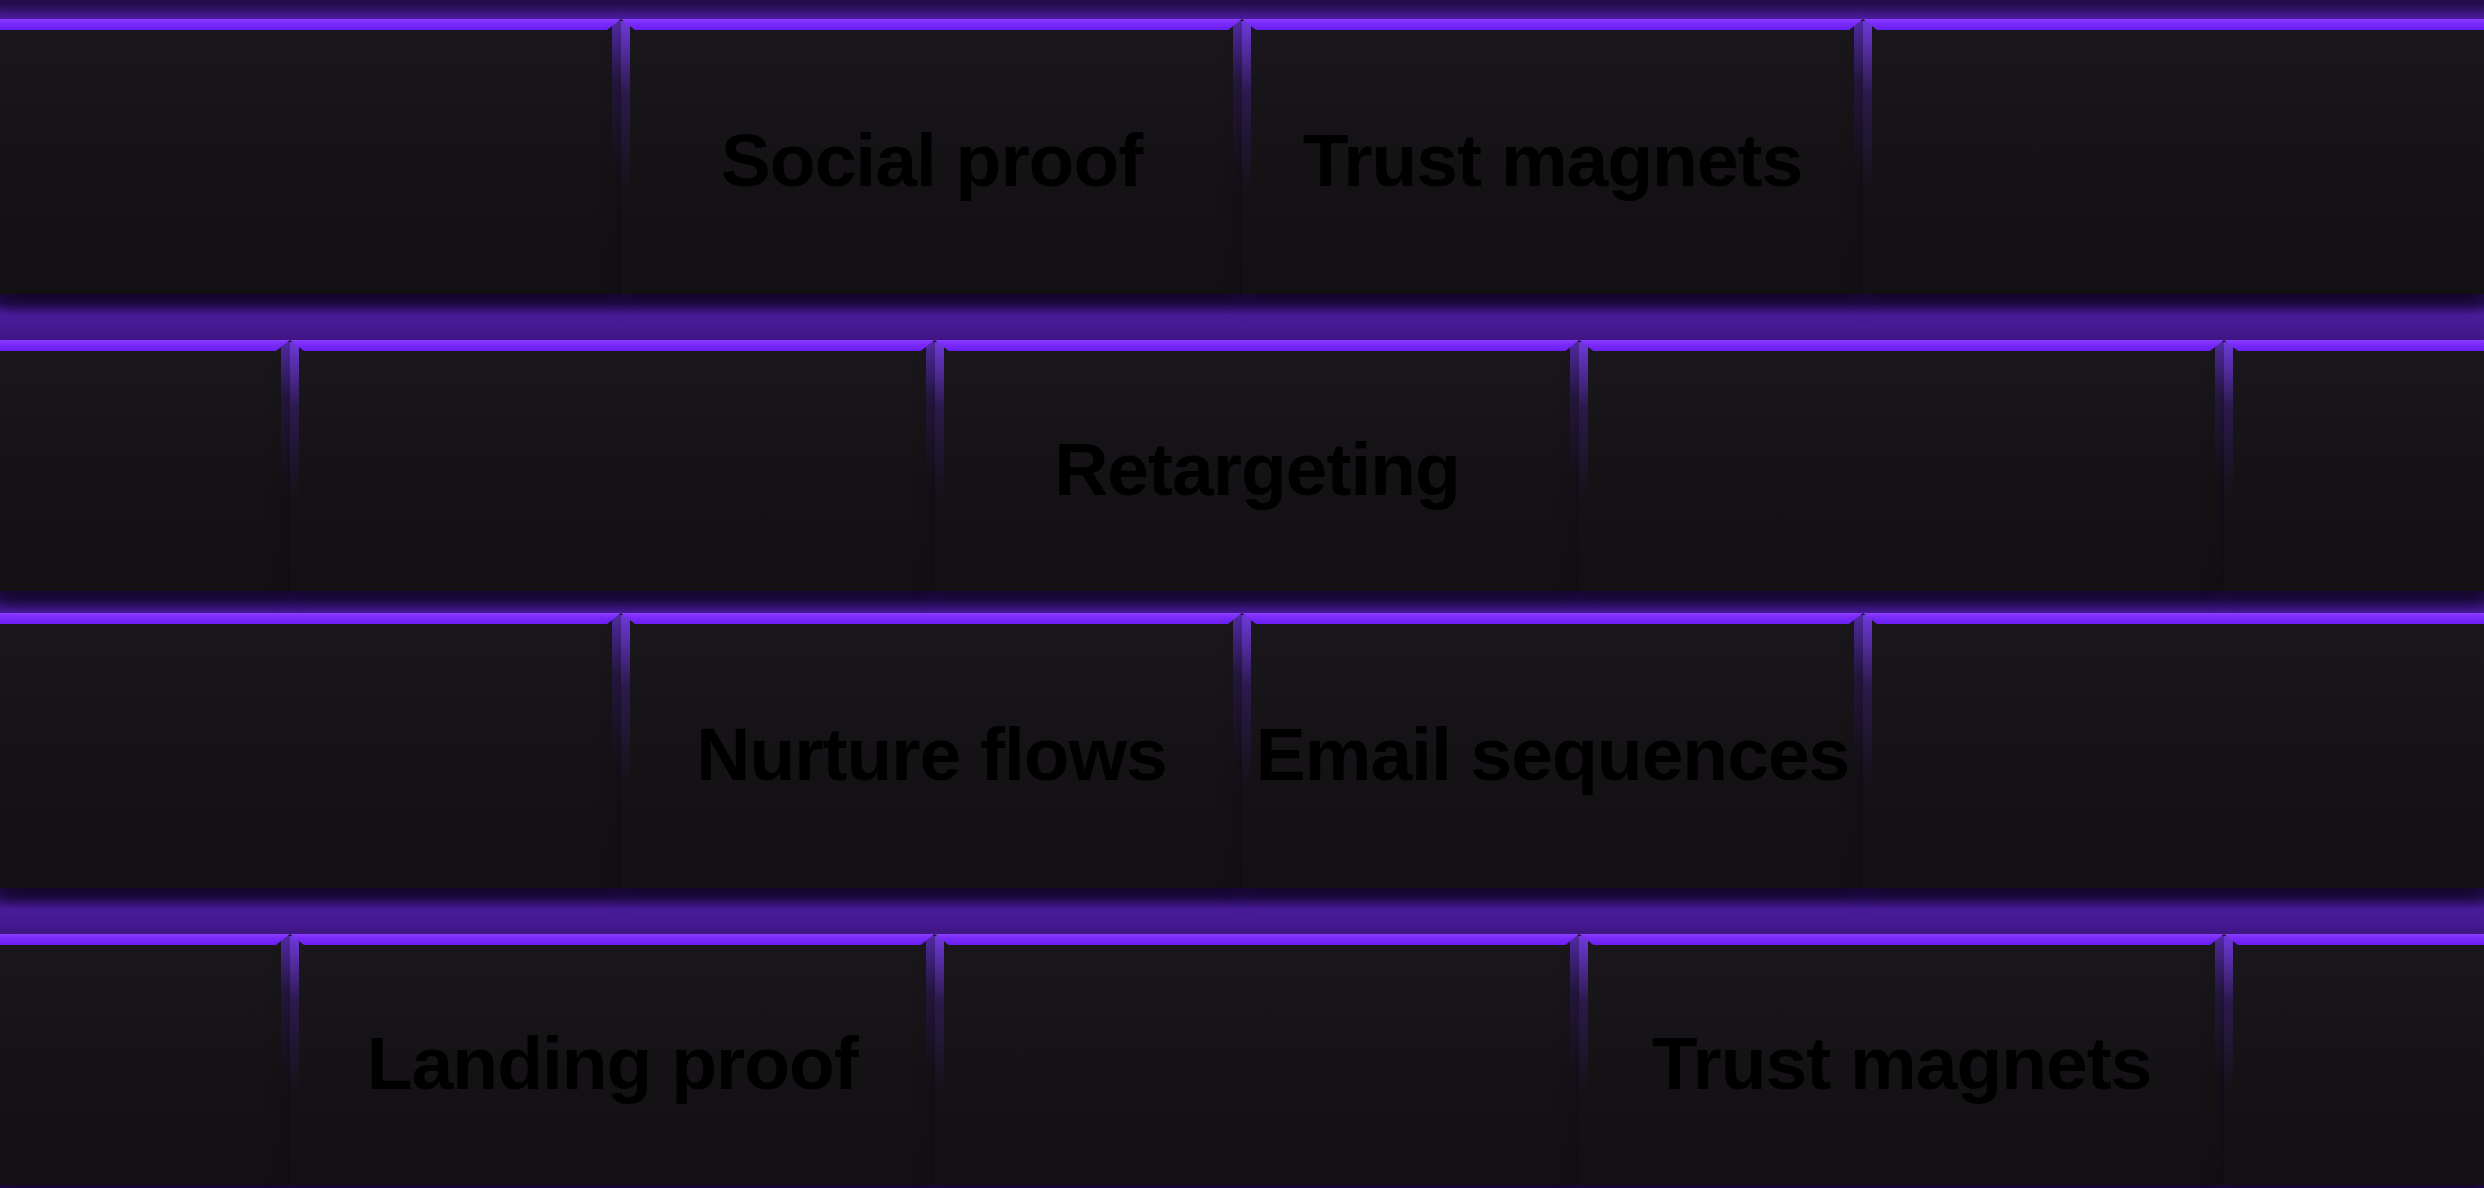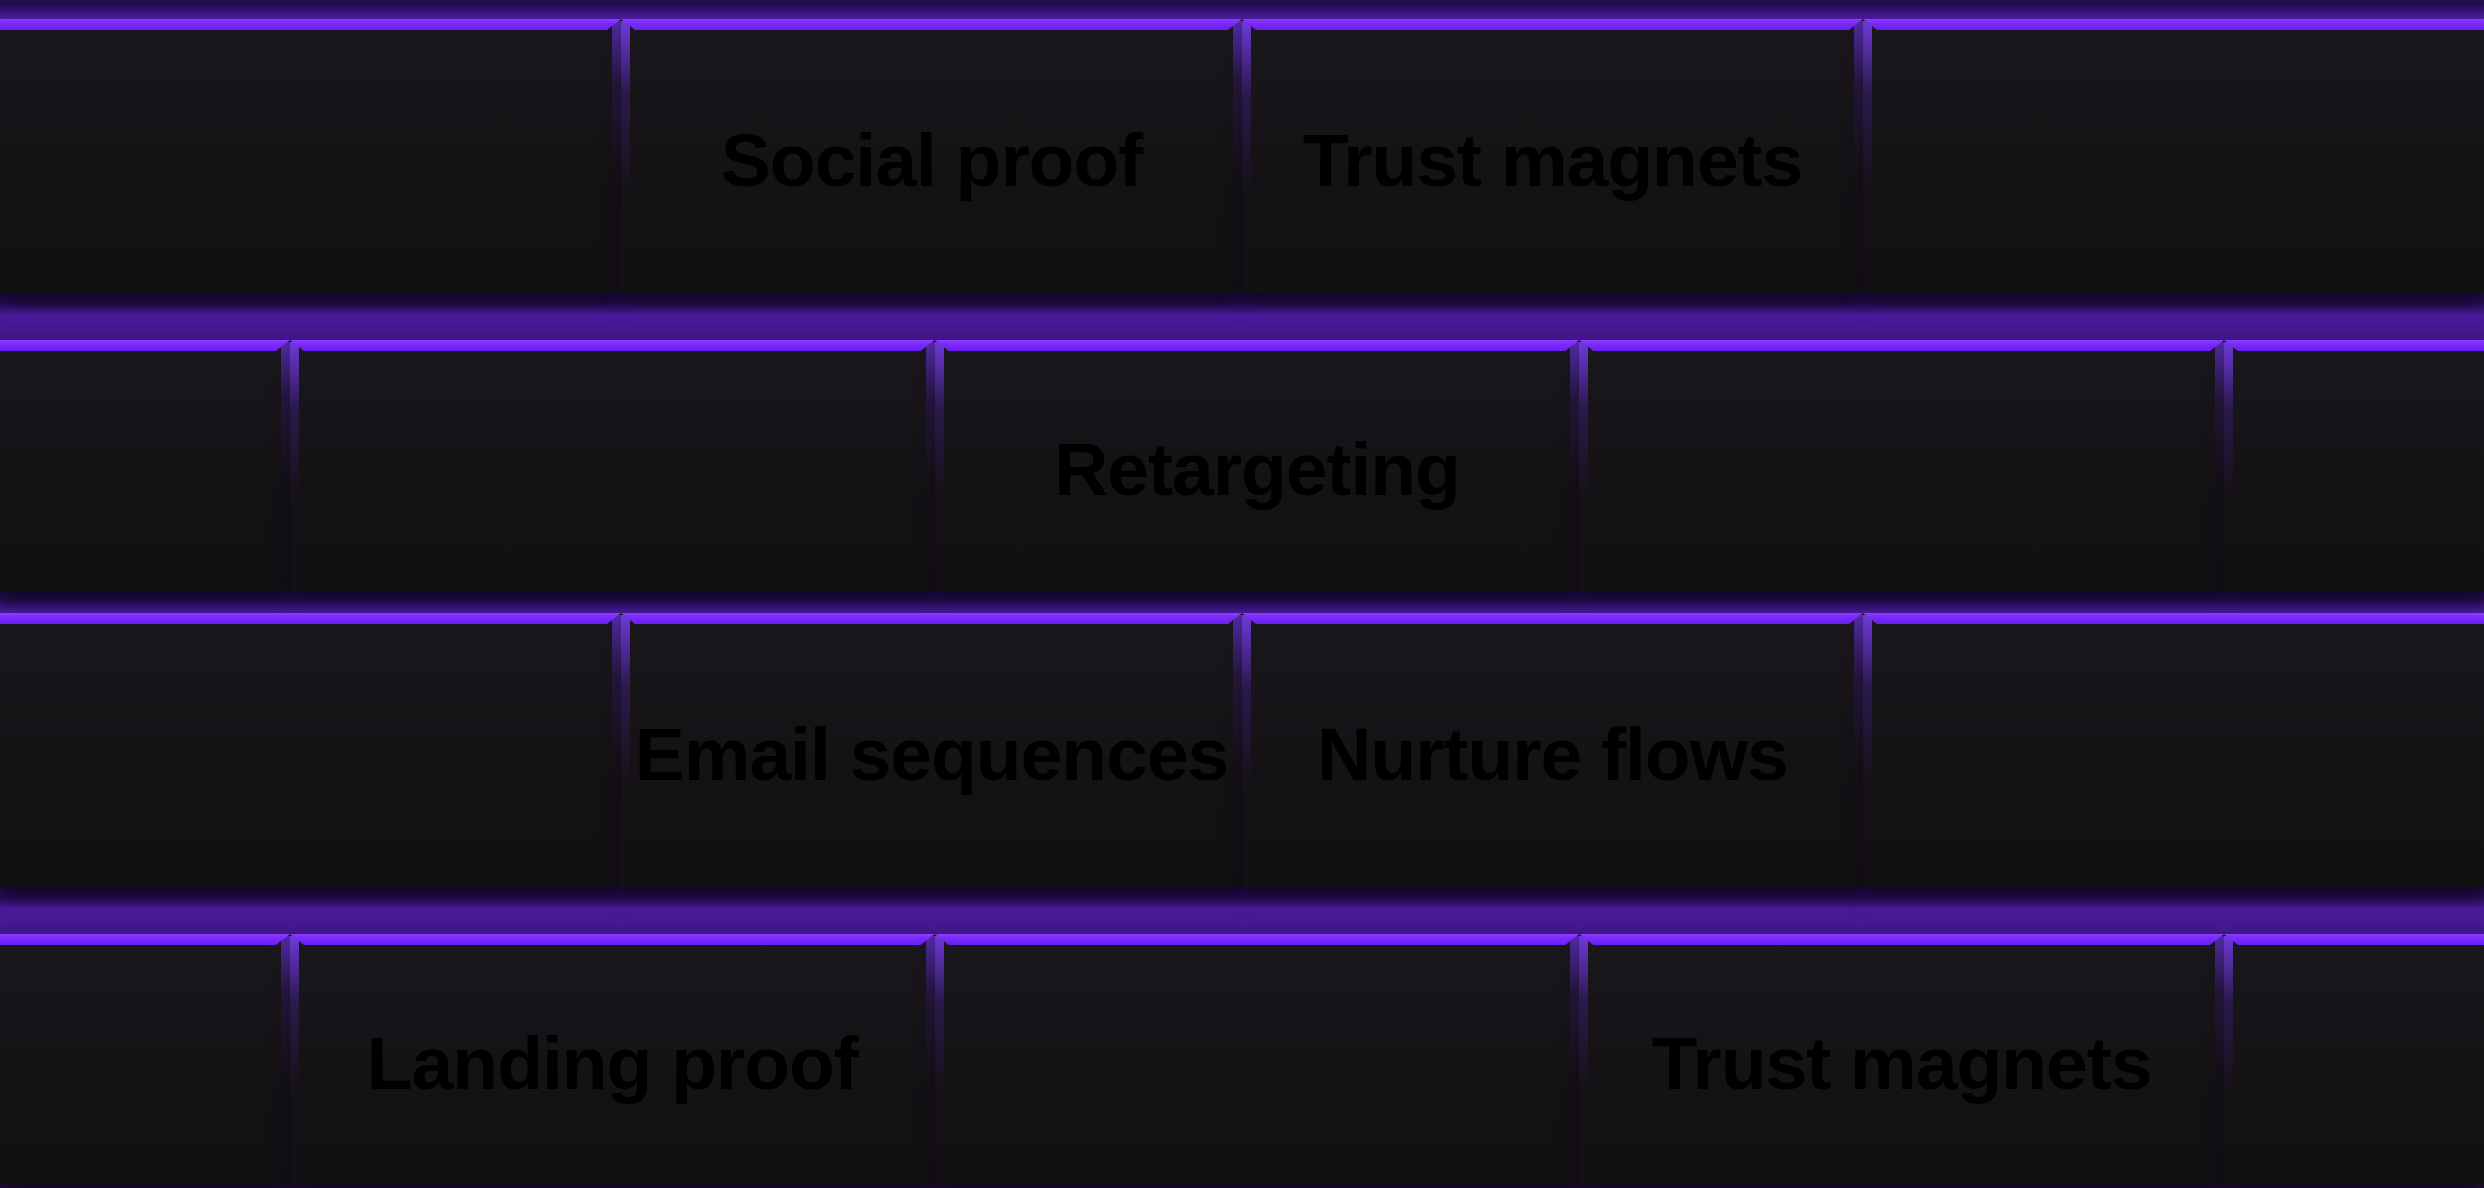--- a/index.html
+++ b/index.html
@@ -216,27 +216,27 @@
       <div class="brick">
     <span class="bevel-top"></span>
 
     <span class="bevel-right"></span>
     <span class="label"></span>
   </div>
       <div class="brick">
     <span class="bevel-top"></span>
     <span class="bevel-left"></span>
     <span class="bevel-right"></span>
+    <span class="label">Nurture flows</span>
+  </div>
+      <div class="brick">
+    <span class="bevel-top"></span>
+    <span class="bevel-left"></span>
+    <span class="bevel-right"></span>
     <span class="label">Email sequences</span>
-  </div>
-      <div class="brick">
-    <span class="bevel-top"></span>
-    <span class="bevel-left"></span>
-    <span class="bevel-right"></span>
-    <span class="label">Nurture flows</span>
   </div>
       <div class="brick">
     <span class="bevel-top"></span>
     <span class="bevel-left"></span>
 
     <span class="label"></span>
   </div>
     </div>
     <div class="row offset">
       <div class="brick">

